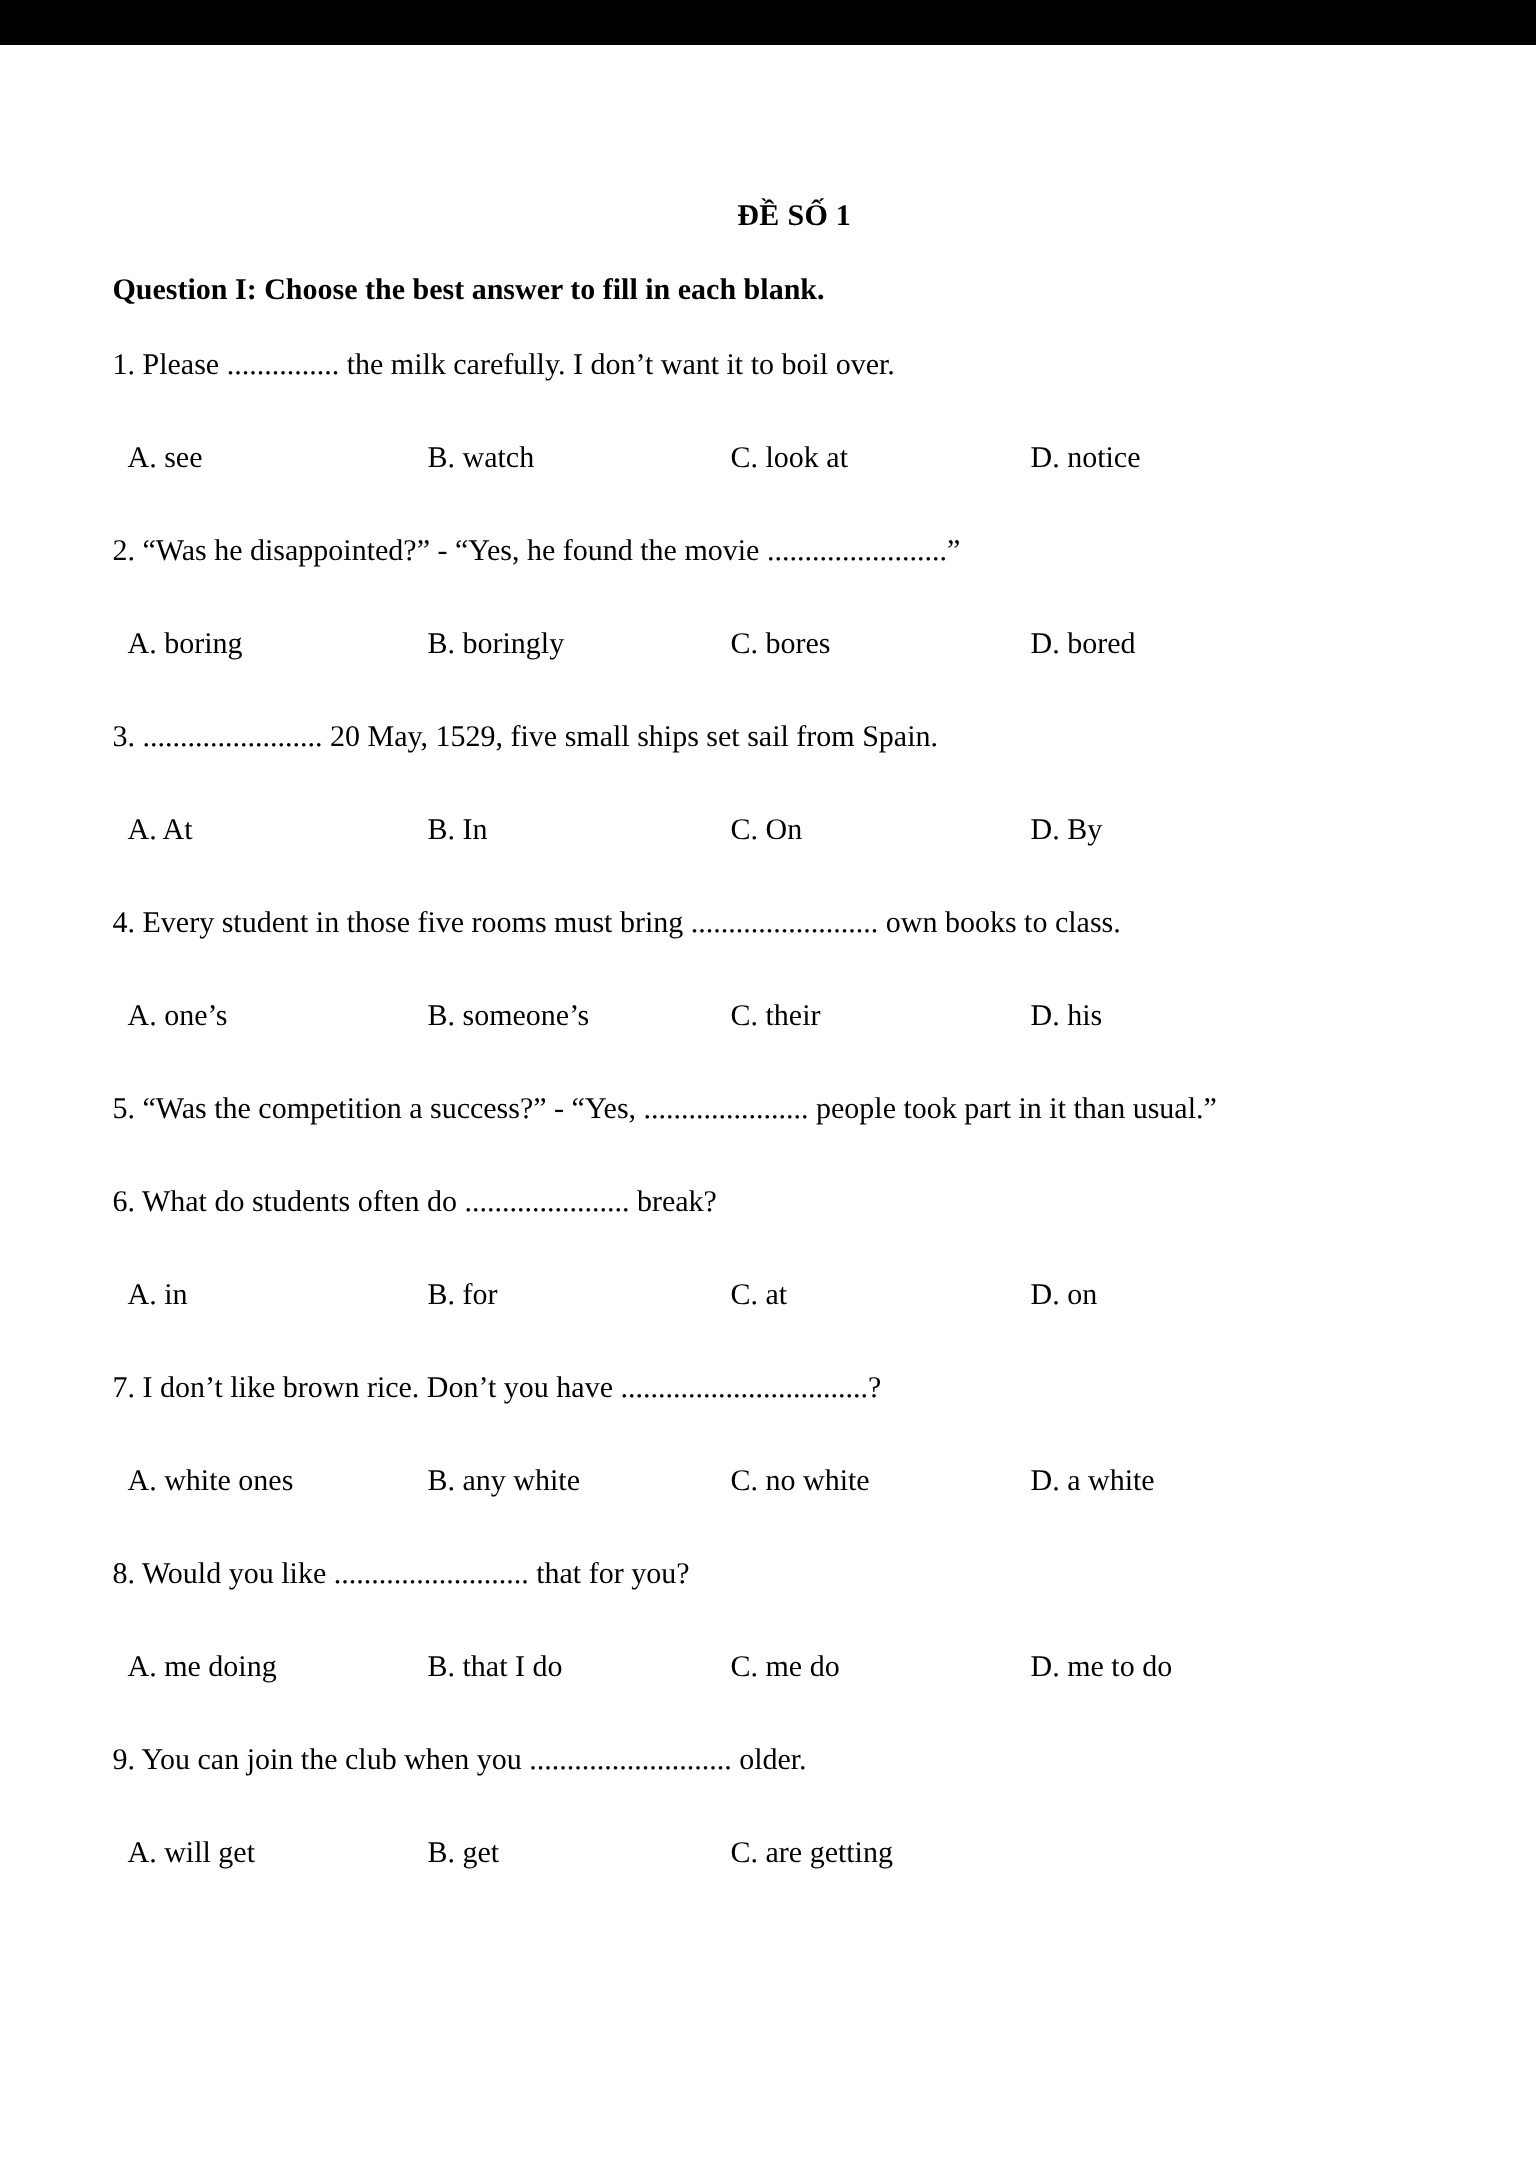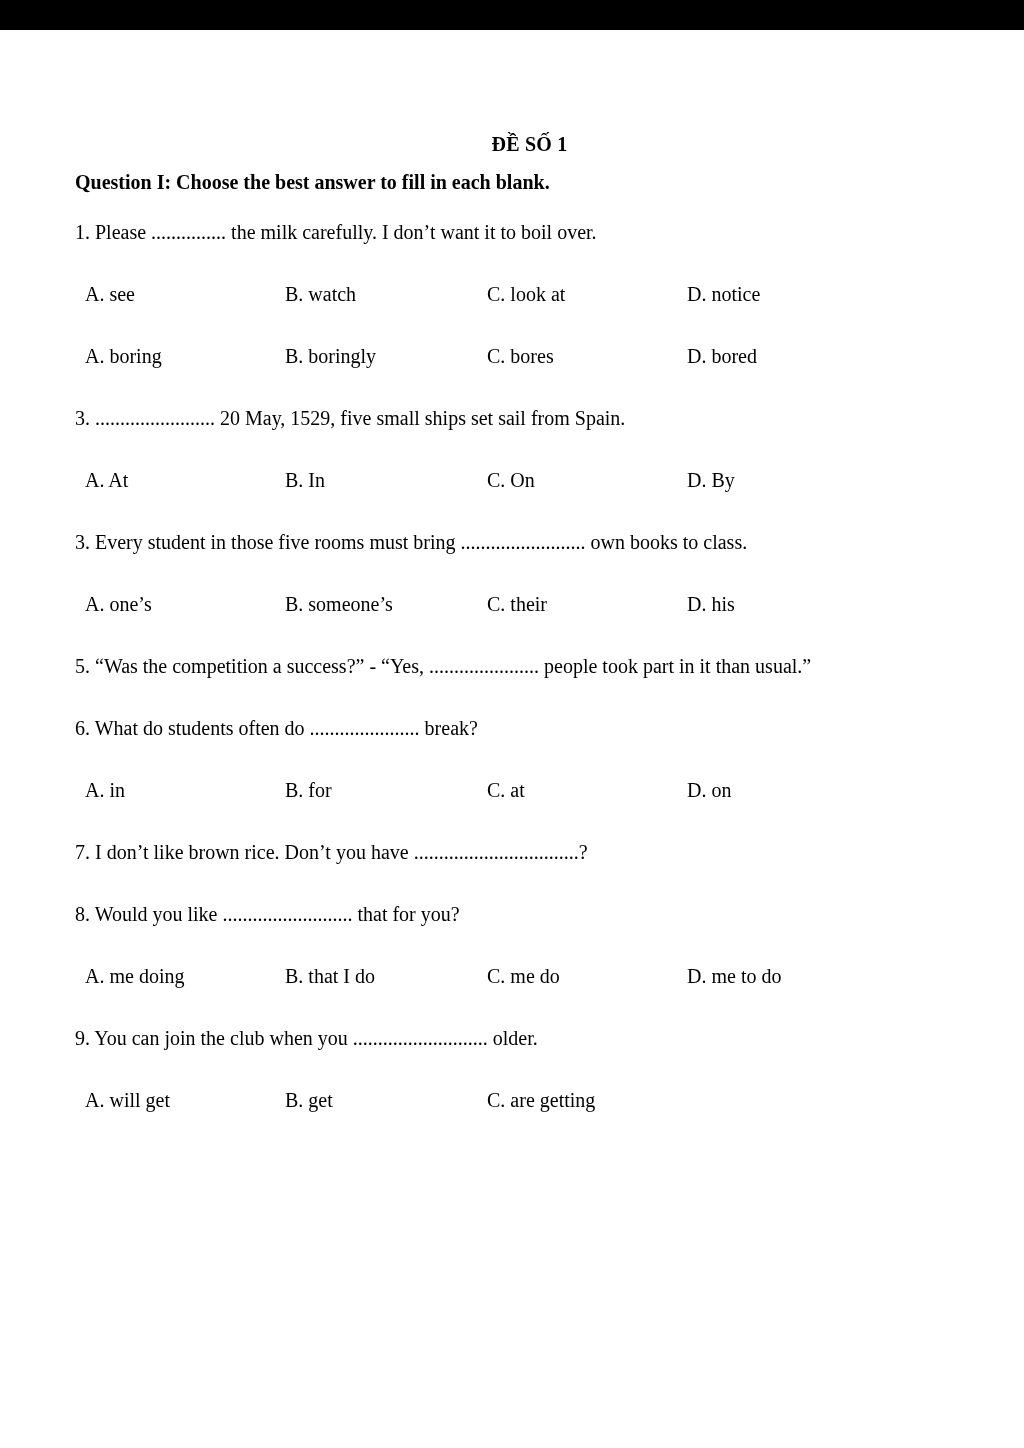--- a/index.html
+++ b/index.html
@@ -26,21 +26,21 @@
     .line {
       font-size: 20px;
       line-height: 21px;
       height: 21px;
       margin-bottom: 41px;
       white-space: nowrap;
     }
     .title-line {
       text-align: center;
       font-weight: bold;
-      margin-bottom: 17px;
+      margin-bottom: 28px;
       letter-spacing: 0.2px;
     }
     .subtitle-line {
       text-align: center;
       font-weight: bold;
       margin-bottom: 34px;
       letter-spacing: 0.2px;
     }
     .heading-line {
       font-weight: bold;
@@ -68,54 +68,61 @@
   <div class="line heading-line">Question I: Choose the best answer to fill in each blank.</div>
 
   <div class="line">1. Please ............... the milk carefully. I don’t want it to boil over.</div>
   <div class="line opts">
     <span class="opt">A. see</span>
     <span class="opt">B. watch</span>
     <span class="opt">C. look at</span>
     <span class="opt">D. notice</span>
   </div>
 
+  <div class="line">2. “Was he disappointed?” -  “Yes, he found the movie ........................”</div>
   <div class="line opts">
     <span class="opt">A. boring</span>
     <span class="opt">B. boringly</span>
     <span class="opt">C. bores</span>
     <span class="opt">D. bored</span>
   </div>
 
   <div class="line">3. ........................ 20 May, 1529, five small ships set sail from Spain.</div>
   <div class="line opts">
     <span class="opt">A. At</span>
     <span class="opt">B. In</span>
     <span class="opt">C. On</span>
     <span class="opt">D. By</span>
   </div>
 
-  <div class="line">3. Every student in those five rooms must bring ......................... own books to class.</div>
+  <div class="line">4. Every student in those five rooms must bring ......................... own books to class.</div>
   <div class="line opts">
     <span class="opt">A. one’s</span>
     <span class="opt">B. someone’s</span>
     <span class="opt">C. their</span>
     <span class="opt">D. his</span>
   </div>
 
   <div class="line">5. “Was the competition a success?” - “Yes, ...................... people took part in it than usual.”</div>
 
   <div class="line">6. What do students often do ...................... break?</div>
   <div class="line opts">
     <span class="opt">A. in</span>
     <span class="opt">B. for</span>
     <span class="opt">C. at</span>
     <span class="opt">D. on</span>
   </div>
 
   <div class="line">7. I don’t like brown rice. Don’t you have .................................?</div>
+  <div class="line opts">
+    <span class="opt">A. white ones</span>
+    <span class="opt">B. any white</span>
+    <span class="opt">C. no white</span>
+    <span class="opt">D. a white</span>
+  </div>
 
   <div class="line">8. Would you like .......................... that for you?</div>
   <div class="line opts">
     <span class="opt">A. me doing</span>
     <span class="opt">B. that I do</span>
     <span class="opt">C. me do</span>
     <span class="opt">D. me to do</span>
   </div>
 
   <div class="line">9. You can join the club when you ........................... older.</div>

